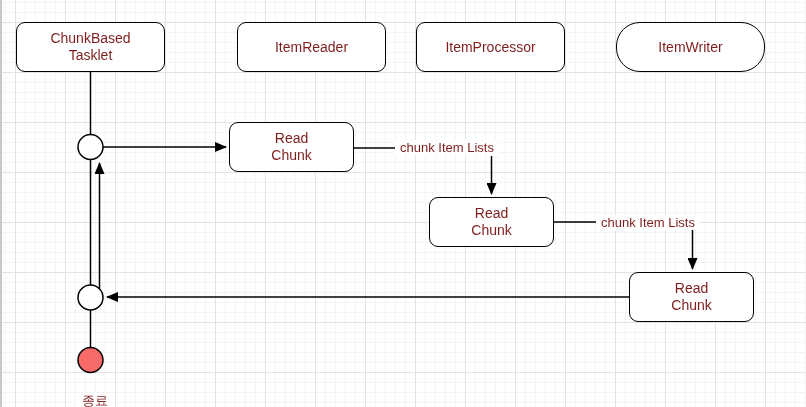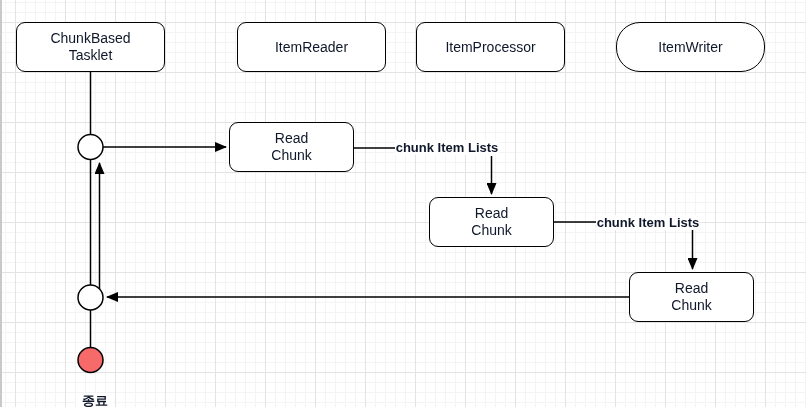--- a/index.html
+++ b/index.html
@@ -1,21 +1,21 @@
 <!DOCTYPE html>
 <html><head>
 <meta charset="utf-8">
 <style>
   html,body{margin:0;padding:0;background:#ffffff;}
   .canvas{
     position:relative;
     width:806px;height:407px;
     overflow:hidden;
     font-family:"Liberation Sans","DejaVu Sans",sans-serif;
-    color:#0f172a;
+    color:#7f1d1d;
     background-color:#ffffff;
     background-image:
       linear-gradient(#e3e3e3 1px, transparent 1px),
       linear-gradient(90deg, #e3e3e3 1px, transparent 1px),
       linear-gradient(#f4f4f4 1px, transparent 1px),
       linear-gradient(90deg, #f4f4f4 1px, transparent 1px);
     background-size:50px 50px,50px 50px,10px 10px,10px 10px;
     background-position:15px 22px,15px 22px,5px 2px,5px 2px;
   }
   .page-edge{
@@ -41,21 +41,20 @@
   .hdr3{left:616px; top:22px; width:149px; height:50px;border-radius:24px;}
   .rc0{left:229px; top:122px; width:125px; height:50px;}
   .rc1{left:429px; top:197px; width:125px; height:50px;}
   .rc2{left:629px; top:272px; width:125px; height:50px;}
   .edge-label{
     position:absolute;
     font-size:13px;line-height:15px;
     background:#ffffff;
     text-align:center;
     white-space:nowrap;
-    font-weight:bold;
   }
   .lbl0{left:395px; top:140px; width:104px;}
   .lbl1{left:596px; top:215px; width:104px;}
   .end-label{left:76px; top:377px; width:38px;margin-top:16px;}
 </style>
 </head>
 <body>
 
 <div class="canvas">
 

